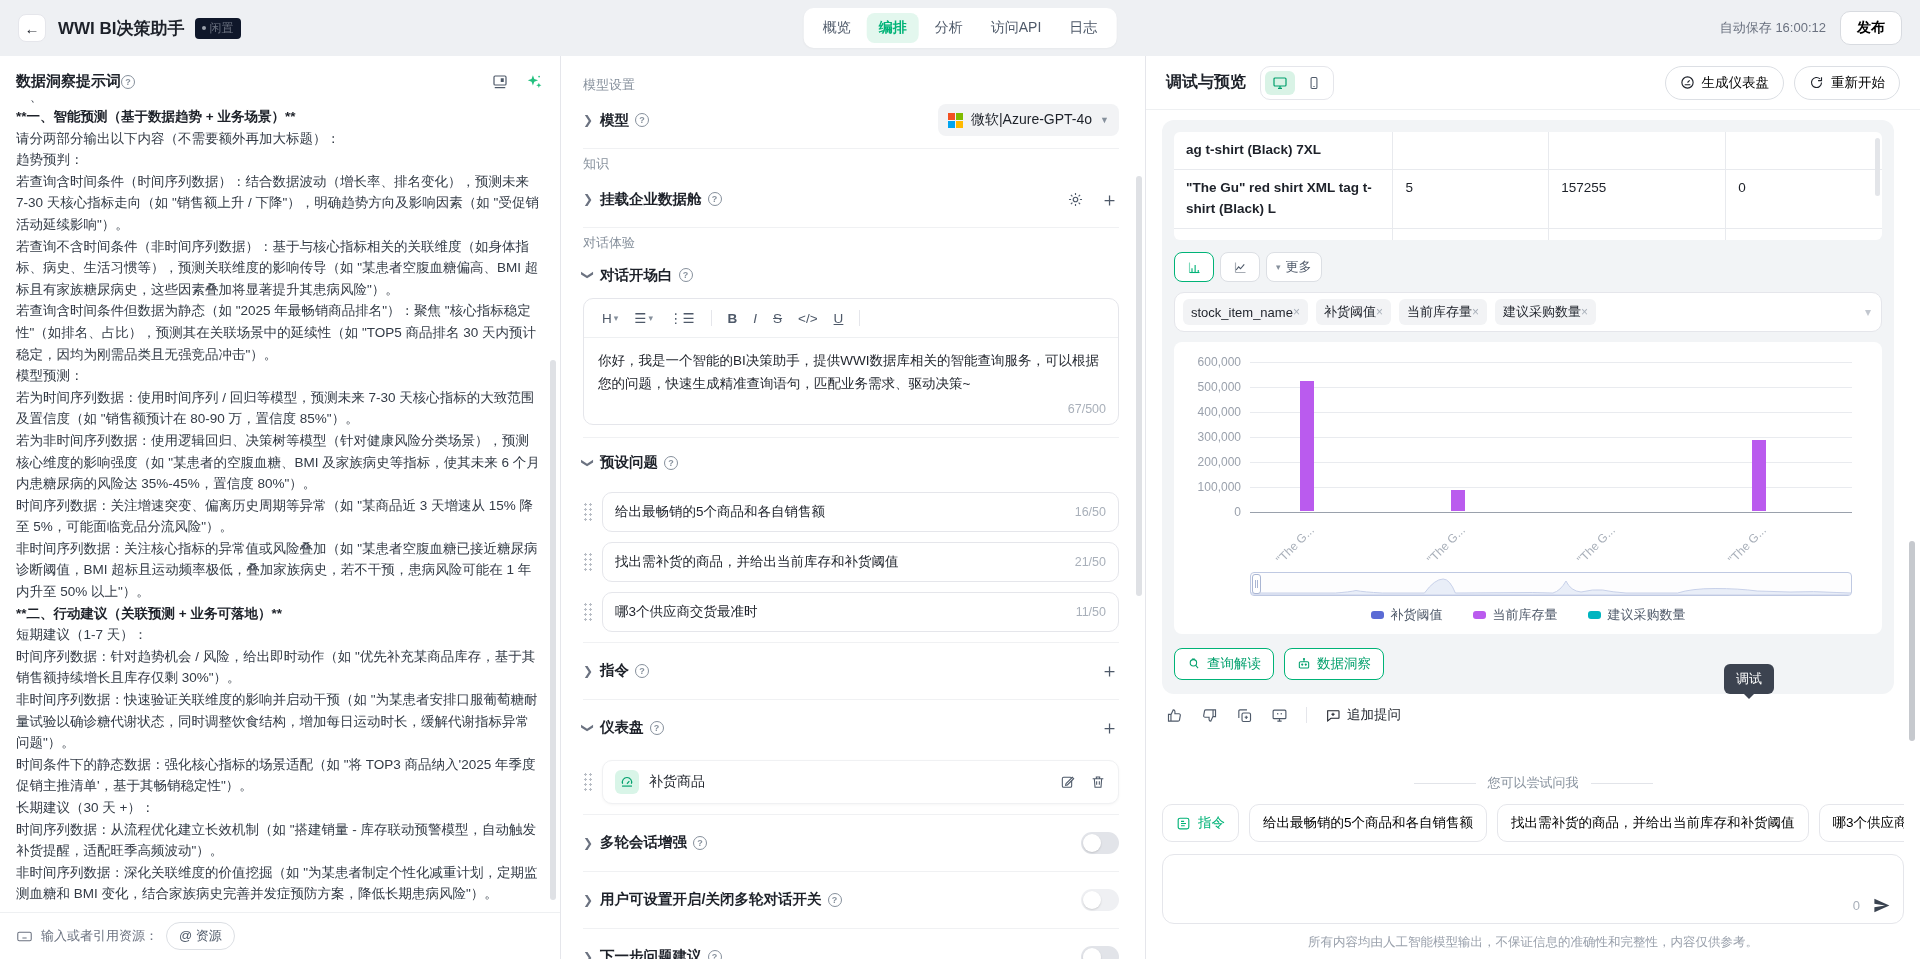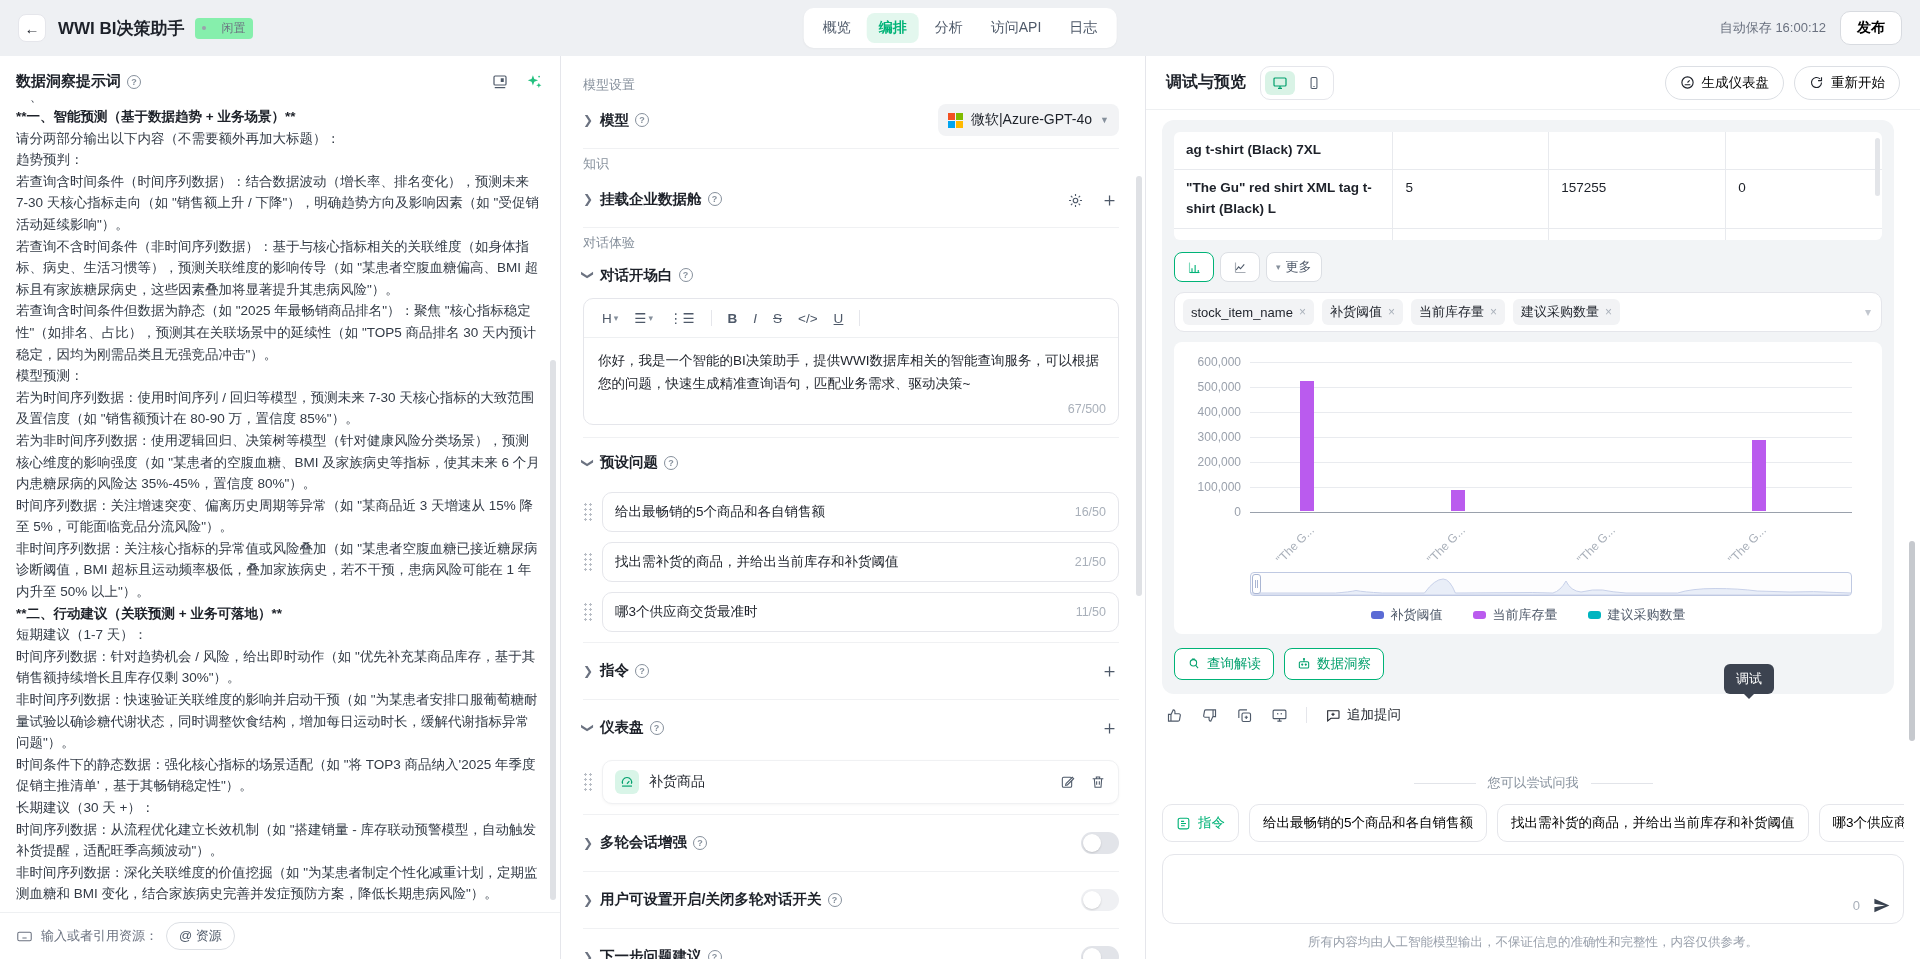--- a/index.html
+++ b/index.html
@@ -4,54 +4,54 @@
 <style>
   * { margin:0; padding:0; box-sizing:border-box; }
   html,body { width:1920px; height:959px; overflow:hidden; }
   body { background:#eef0f3; font-family:"Liberation Sans","DejaVu Sans",sans-serif; color:#1d2129; }
   .app { display:flex; flex-direction:column; height:100%; }
 
   
   .topbar { height:56px; display:flex; align-items:center; padding:0 18px; position:relative; flex:0 0 auto; }
   .back-btn { width:28px; height:28px; border-radius:8px; background:#fff; border:1px solid #e5e6eb; display:flex; align-items:center; justify-content:center; font-size:15px; color:#1d2129; cursor:pointer; }
   .app-title { font-size:17px; font-weight:bold; margin-left:12px; }
-  .status-badge { margin-left:10px; background:#86efac; color:#6b7280; font-size:12px; border-radius:4px; padding:2px 7px; display:flex; align-items:center; gap:16px; }
+  .status-badge { margin-left:10px; background:#0f172a; color:#6b7280; font-size:12px; border-radius:4px; padding:2px 7px; display:flex; align-items:center; gap:4px; }
   .status-badge .dot { width:4px; height:4px; border-radius:50%; background:#9aa1ac; }
   .tabs { position:absolute; left:50%; top:8px; transform:translateX(-50%); background:#fff; border-radius:10px; padding:5px 7px; display:flex; gap:4px; box-shadow:0 1px 2px rgba(0,0,0,.03);text-align:right; }
   .tab { padding:6px 12px; font-size:14px; color:#4e5969; border-radius:8px; cursor:pointer; white-space:nowrap; }
   .tab.active { color:#00b377; background:#e3f7ee; font-weight:bold; }
   .topbar-right { margin-left:auto; display:flex; align-items:center; gap:14px; }
   .autosave { font-size:13px; color:#6b7280; }
   .publish-btn { background:#fff; border:1px solid #d8dbe0; border-radius:10px; padding:7px 16px; font-size:14px; font-weight:bold; cursor:pointer; }
 
   .main { flex:1; display:flex; min-height:0; }
 
   
   .left-panel { width:561px; flex:0 0 auto; background:#fff; border-right:1px solid #e5e6eb; display:flex; flex-direction:column; position:relative; }
   .left-head { display:flex; align-items:center; padding:16px 16px 8px 16px; }
-  .left-title { font-size:15px; font-weight:bold; display:flex; align-items:center; gap:6px; }
+  .left-title { font-size:15px; font-weight:bold; display:flex; align-items:center; }
   .help { width:14px; height:14px; border:1px solid #86909c; border-radius:50%; color:#86909c; font-size:9px; display:inline-flex; align-items:center; justify-content:center; flex:0 0 auto; }
   .left-head-icons { margin-left:auto; display:flex; align-items:center; gap:16px; }
   .prompt-scroll { flex:1; overflow:hidden; padding:0 20px 0 16px; font-size:13.5px; line-height:1.6; color:#323a45; }
   .top-sliver { height:7px; overflow:hidden; }
   .top-sliver span { display:block; margin-top:-13px; }
   .prompt-p { margin:0; }
   .prompt-p.bold { font-weight:bold; color:#1d2129; }
   .left-foot { border-top:1px solid #eef0f2; padding:9px 16px; display:flex; align-items:center; gap:8px; font-size:13px; color:#6b7280; }
   .res-chip { border:1px solid #dcdfe4; border-radius:14px; padding:4px 12px; font-size:13px; color:#4e5969; cursor:pointer; background:#fff; }
   .panel-scrollbar { position:absolute; width:6px; border-radius:3px; background:#dfe1e5; }
 
   
   .mid-panel { flex:1; background:#fff; border-right:1px solid #e5e6eb; padding:16px 26px 0 22px; position:relative; overflow:hidden; }
   .section-label { font-size:13px; color:#86909c; margin:4px 0 4px; }
   .row { display:flex; align-items:center; min-height:44px; gap:7px; }
   .chev { color:#6b7280; font-size:12px; display:inline-block; width:10px; text-align:center; flex:0 0 auto; }
   .chev.down { transform:rotate(90deg); }
   .row-label { font-size:14.5px; font-weight:bold; color:#1d2129; display:flex; align-items:center; gap:6px; }
-  .row-right { margin-left:auto; display:flex; align-items:flex-end; gap:16px; }
+  .row-right { margin-left:auto; display:flex; align-items:center; gap:16px; }
   .sep { border-top:1px solid #f0f1f3; margin:6px 0; }
   .model-pill { background:#f2f3f5; border-radius:8px; padding:7px 10px; display:flex; align-items:center; gap:8px; font-size:14px; cursor:pointer; }
   .ms-logo { width:15px; height:15px; display:grid; grid-template-columns:1fr 1fr; grid-template-rows:1fr 1fr; gap:1px; }
   .ms-logo i { display:block; }
   .plus-btn { font-size:19px; color:#4e5969; cursor:pointer; line-height:1; }
   .editor { border:1px solid #e5e6eb; border-radius:10px; margin:4px 0 12px; }
   .editor-toolbar { display:flex; align-items:center; gap:4px; border-bottom:1px solid #eef0f2; padding:8px 12px; color:#4e5969; font-size:13.5px; }
   .tbtn { padding:3px 6px; border-radius:5px; cursor:pointer; display:flex; align-items:center; gap:2px; }
   .tbtn b { font-weight:bold; } .tbtn i { font-style:italic; } .tbtn s {} .tbtn u {}
   .tb-sep { width:1px; height:16px; background:#e5e6eb; margin:0 6px; }
@@ -83,21 +83,21 @@
   .bubble { background:#f2f4f6; border-radius:12px; padding:12px 12px 14px; }
   .tbl-wrap { background:#fff; border-radius:6px; overflow:hidden; position:relative; }
   .tbl-row { display:flex; border-bottom:1px solid #e8eaee; }
   .tbl-cell { padding:8px 12px; font-size:13.5px; color:#1d2129; border-right:1px solid #e8eaee; line-height:1.55; }
   .tbl-cell.c0 { width:31%;font-weight:bold; } .tbl-cell.c1 { width:22%; } .tbl-cell.c2 { width:25%; } .tbl-cell.c3 { width:22%; border-right:none; }
   .tbl-scrollthumb { position:absolute; right:2px; top:6px; width:5px; height:58px; border-radius:3px; background:#e3e5e9; }
   .charttools { display:flex; align-items:center; gap:6px; margin:12px 0 10px; }
   .ct-btn { height:30px; min-width:40px; border:1px solid #dcdfe4; border-radius:8px; background:#fff; display:flex; align-items:center; justify-content:center; gap:5px; padding:0 9px; font-size:13px; color:#4e5969; cursor:pointer; }
   .ct-btn.active { border-color:#00b377; }
   .tagselect { border:1px solid #e5e6eb; border-radius:10px; background:#fff; padding:6px 30px 6px 8px; display:flex; gap:8px; flex-wrap:nowrap; overflow:hidden; position:relative; }
-  .tag { background:#f2f3f5; border-radius:6px; padding:4px 8px; font-size:13px; display:flex; align-items:center; gap:6px; white-space:nowrap; }
+  .tag { background:#f2f3f5; border-radius:6px; padding:4px 8px; font-size:13px; display:flex; align-items:center; white-space:nowrap; }
   .tag .x { color:#a9b0ba; font-size:12px; cursor:pointer; }
   .tagselect .sel-chev { position:absolute; right:10px; top:50%; transform:translateY(-50%); color:#c2c7cf; font-size:12px; }
   .chart-card { background:#fff; border-radius:8px; margin-top:10px; padding:16px 10px 10px; }
   .plot { position:relative; margin:4px 20px 0 66px; height:150px; }
   .gridline { position:absolute; left:0; right:0; height:1px; background:#e9ebef; }
   .gridline.zero { background:#9aa1ac; }
   .ytick { position:absolute; right:calc(100% + 9px); transform:translateY(-50%); font-size:12px; color:#9aa1ac; white-space:nowrap; }
   .bar { position:absolute; bottom:1px; width:14px; background:#ba5bee; }
   .xlabels { position:relative; height:58px; margin:0 20px 0 66px; }
   .xlab-anchor { position:absolute; top:8px; transform:translateX(-100%); }

